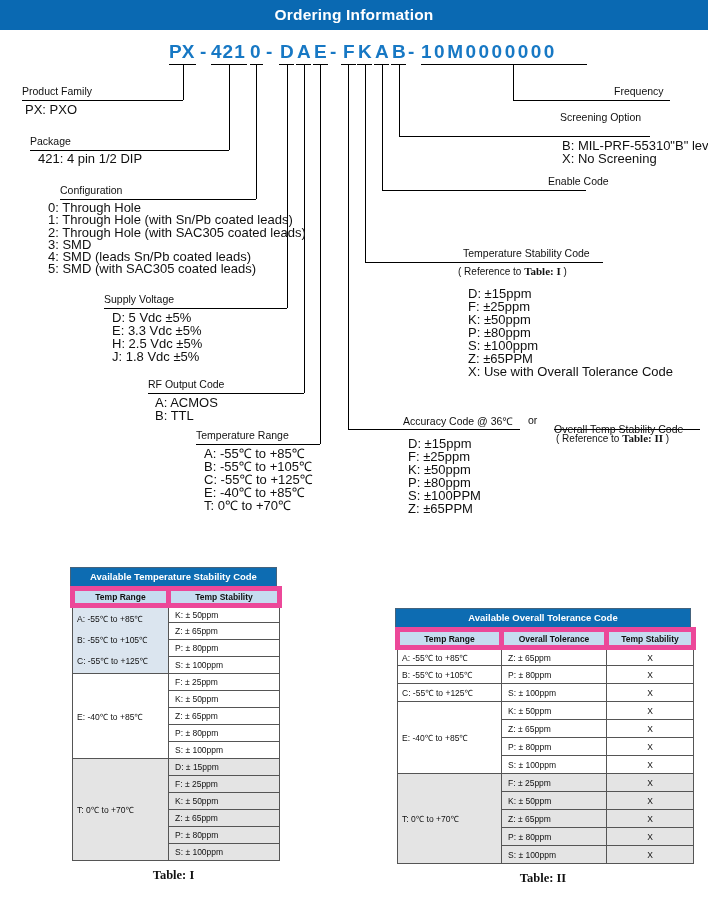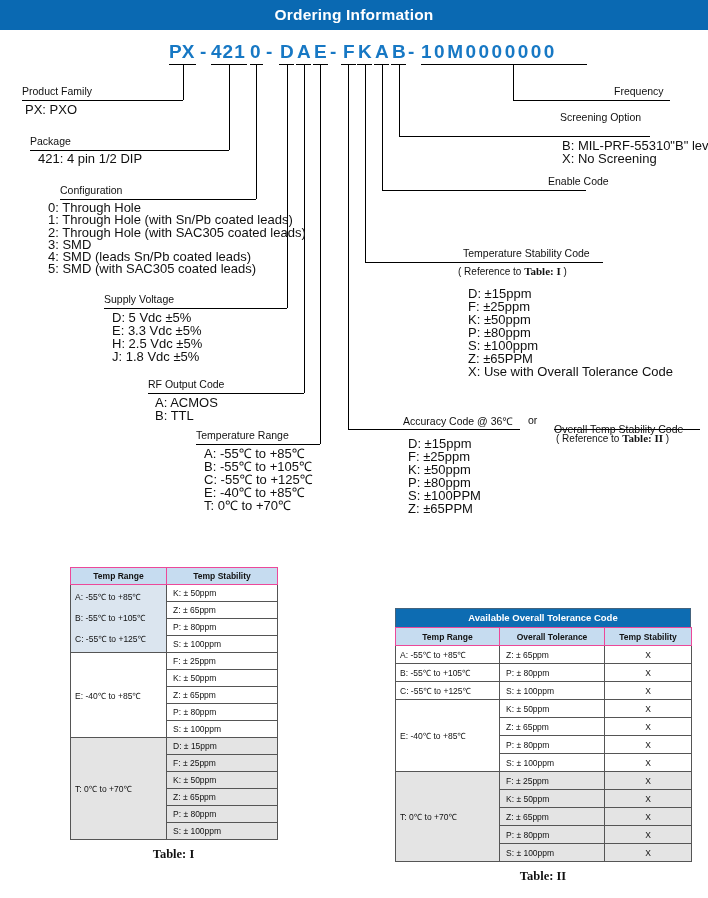--- a/index.html
+++ b/index.html
@@ -23,21 +23,21 @@
   .citems div { line-height:13px; height:13px; }
   .citems.tight div { line-height:12.3px; height:12.3px; }
   .cref { position:absolute; font-size:10px; white-space:nowrap; }
   .cref b { font-family:"Liberation Serif", serif; font-size:11px; }
 
   .tblwrap { position:absolute; }
   .t-title { background:#0d6cb2; color:#fff; font-weight:bold; font-size:9.5px; text-align:center;
              padding:3px 0 4px 0; border:1px solid #44637d; border-bottom:none; }
   table.t { border-collapse:collapse; width:100%; table-layout:fixed; }
   table.t th { background:#c6dcf0; font-weight:bold; font-size:8.5px; text-align:center;
-               border:1px solid #ec4899; height:16px; }
+               border:5px solid #ec4899; height:16px; }
   table.t td { border:1px solid #555; font-size:8.5px; vertical-align:middle; background:#fff; }
   table.t td.val { padding-left:6px; }
   table.t td.xval { text-align:center; }
   td.rangecell div { padding-left:4px; white-space:nowrap; }
   td.rangecell.multi { vertical-align:middle; }
   td.rangecell.multi div { line-height:21px; }
   td.g1 { background:#dbe5ef !important; }
   td.gray { background:#e4e4e4 !important; }
   .t1 table.t tr { height:17px; }
   .t2 table.t tr { height:18px; }
@@ -182,20 +182,21 @@
   <div class="citems" style="left:408px; top:437px;">
     <div>D: ±15ppm</div>
     <div>F: ±25ppm</div>
     <div>K: ±50ppm</div>
     <div>P: ±80ppm</div>
     <div>S: ±100PPM</div>
     <div>Z: ±65PPM</div>
   </div>
 
   <div class="tblwrap t1" style="left:70px; top:567px; width:207px;">
+    <div class="t-title">Available Temperature Stability Code</div>
     <table class="t">
       <colgroup>
           <col style="width:96px">
           <col style="width:111px">
         </colgroup>
       <thead>
         <tr>
           <th>Temp Range</th>
           <th>Temp Stability</th>
         </tr>

